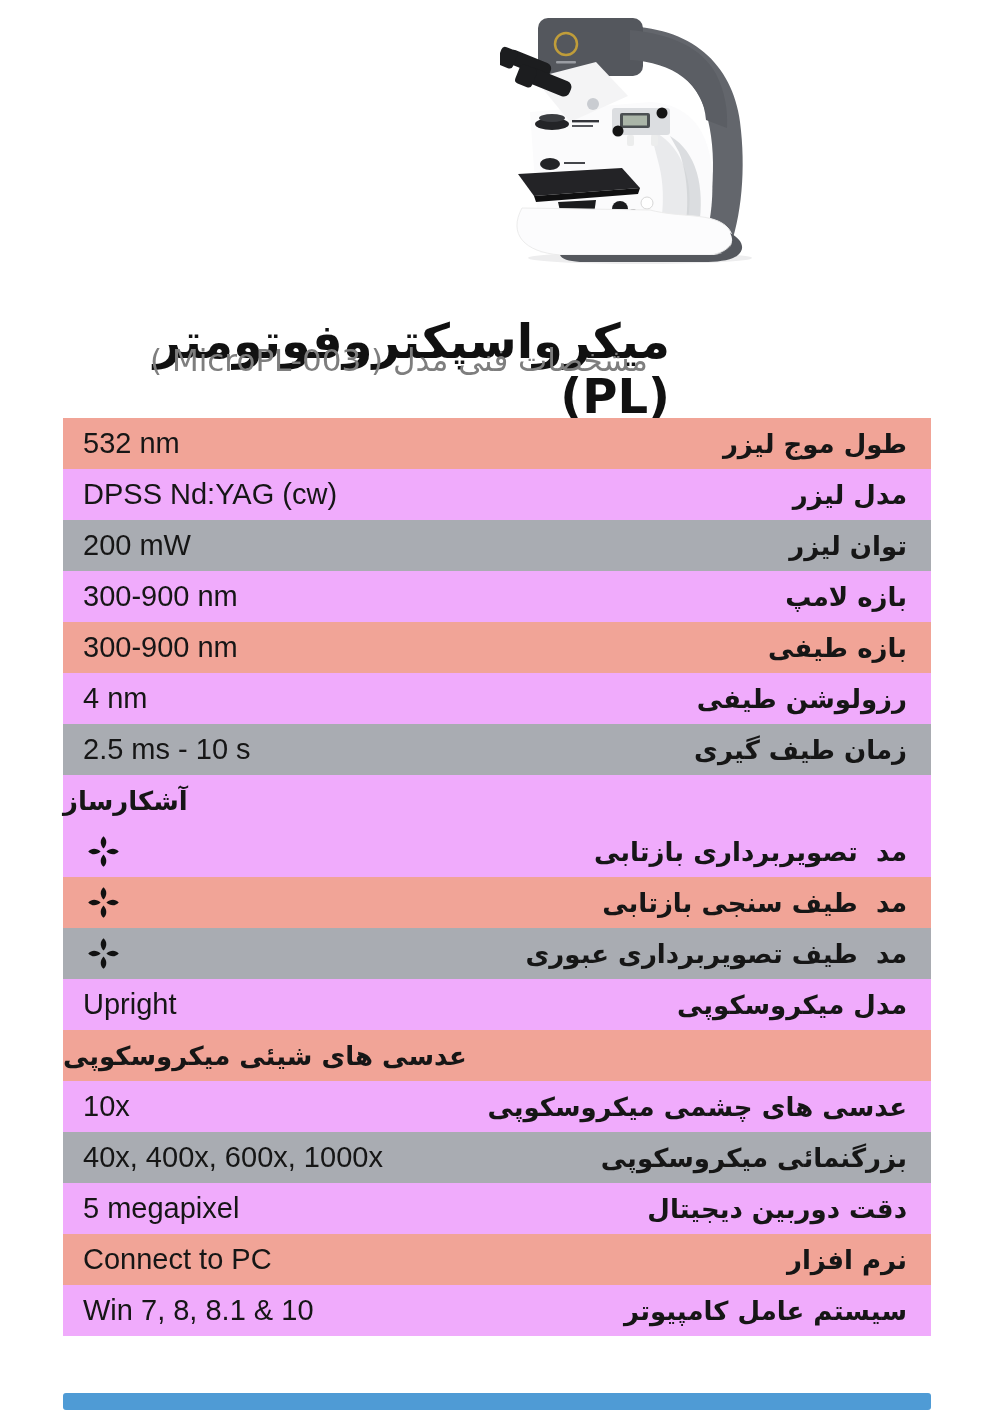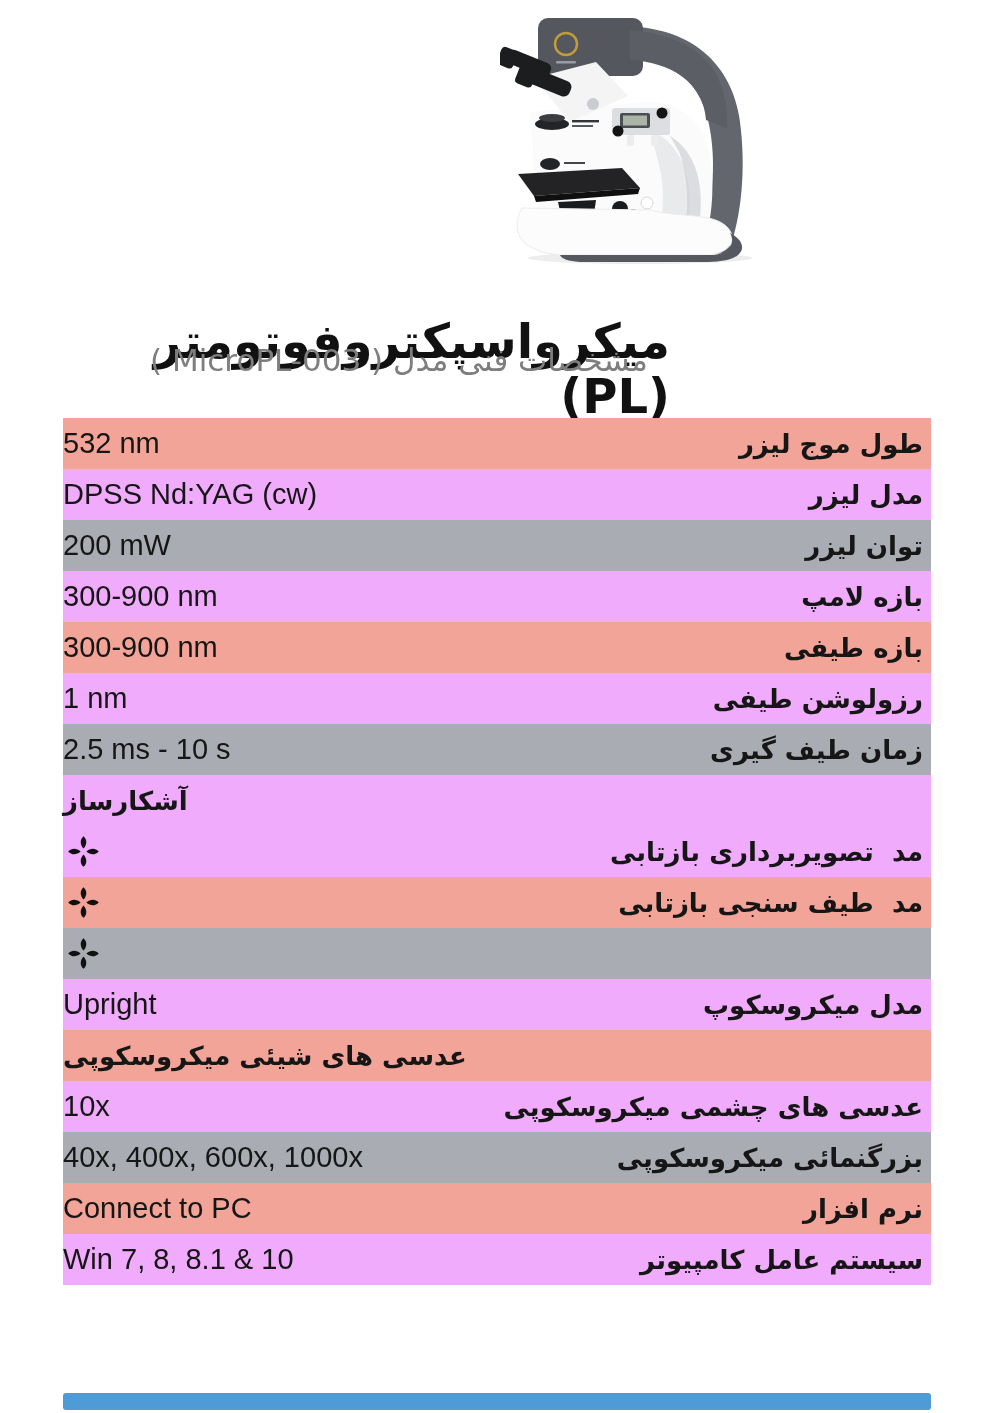--- a/index.html
+++ b/index.html
@@ -25,27 +25,27 @@
   }
   
   .spec-table{position:absolute;left:63px;top:418px;width:868px;}
   .spec-row{
     height:51px;display:flex;align-items:center;justify-content:space-between;
   }
   .bg-salmon{background:var(--row_salmon,#f1a497);}
   .bg-gray{background:var(--row_gray,#a9acb2);gap:8px;}
   .bg-white{background:#f0abfc;}
   .cell-value{
-    direction:ltr;
+    direction:ltr;padding-left:20px;
     font-family:"Liberation Sans",sans-serif;
     font-size:29px;color:var(--text_black,#161616);
     white-space:nowrap;display:flex;align-items:center;
   }
   .cell-label{
-    direction:rtl;padding-right:8px;
+    direction:rtl;padding-right:24px;
     font-size:26px;font-weight:bold;color:var(--text_black,#161616);
     white-space:nowrap;
   }
   .check-icon{width:33px;height:33px;margin-left:4px;}
   
   .footer-bar{
     position:absolute;left:63px;top:1393px;width:868px;height:17px;
     background:var(--footer_blue,#4f9bd5);border-radius:3px;
   }
 </style>
@@ -145,21 +145,21 @@
     <span class="cell-value">300-900 nm</span>
     <span class="cell-label">بازه لامپ</span>
   </div>
 
   <div class="spec-row bg-salmon">
     <span class="cell-value">300-900 nm</span>
     <span class="cell-label">بازه طیفی</span>
   </div>
 
   <div class="spec-row bg-white">
-    <span class="cell-value">1 nm</span>
+    <span class="cell-value">4 nm</span>
     <span class="cell-label">رزولوشن طیفی</span>
   </div>
 
   <div class="spec-row bg-gray">
     <span class="cell-value">2.5 ms - 10 s</span>
     <span class="cell-label">زمان طیف گیری</span>
   </div>
 
   <div class="spec-row bg-white">
     <span class="cell-label">آشکارساز</span>
@@ -197,41 +197,46 @@
     <span class="cell-value">
   <svg class="check-icon" viewBox="-20 -20 40 40">
     <g fill="#111111">
       <path d="M0,-3.5 C4,-8 5,-14 0,-18.5 C-5,-14 -4,-8 0,-3.5 Z"></path>
       <path d="M0,-3.5 C4,-8 5,-14 0,-18.5 C-5,-14 -4,-8 0,-3.5 Z" transform="rotate(90)"></path>
       <path d="M0,-3.5 C4,-8 5,-14 0,-18.5 C-5,-14 -4,-8 0,-3.5 Z" transform="rotate(180)"></path>
       <path d="M0,-3.5 C4,-8 5,-14 0,-18.5 C-5,-14 -4,-8 0,-3.5 Z" transform="rotate(270)"></path>
     </g>
   </svg>
 </span>
+    <span class="cell-label">مد&nbsp; طیف تصویربرداری عبوری</span>
   </div>
 
   <div class="spec-row bg-white">
     <span class="cell-value">Upright</span>
-    <span class="cell-label">مدل میکروسکوپ</span>
+    <span class="cell-label">مدل میکروسکوپی</span>
   </div>
 
   <div class="spec-row bg-salmon">
     <span class="cell-label">عدسی های شیئی میکروسکوپی</span>
   </div>
 
   <div class="spec-row bg-white">
     <span class="cell-value">10x</span>
     <span class="cell-label">عدسی های چشمی میکروسکوپی</span>
   </div>
 
   <div class="spec-row bg-gray">
     <span class="cell-value">40x, 400x, 600x, 1000x</span>
     <span class="cell-label">بزرگنمائی میکروسکوپی</span>
   </div>
 
+  <div class="spec-row bg-white">
+    <span class="cell-value">5 megapixel</span>
+    <span class="cell-label">دقت دوربین دیجیتال</span>
+  </div>
 
   <div class="spec-row bg-salmon">
     <span class="cell-value">Connect to PC</span>
     <span class="cell-label">نرم افزار</span>
   </div>
 
   <div class="spec-row bg-white">
     <span class="cell-value">Win 7, 8, 8.1 &amp; 10</span>
     <span class="cell-label">سیستم عامل کامپیوتر</span>
   </div>

